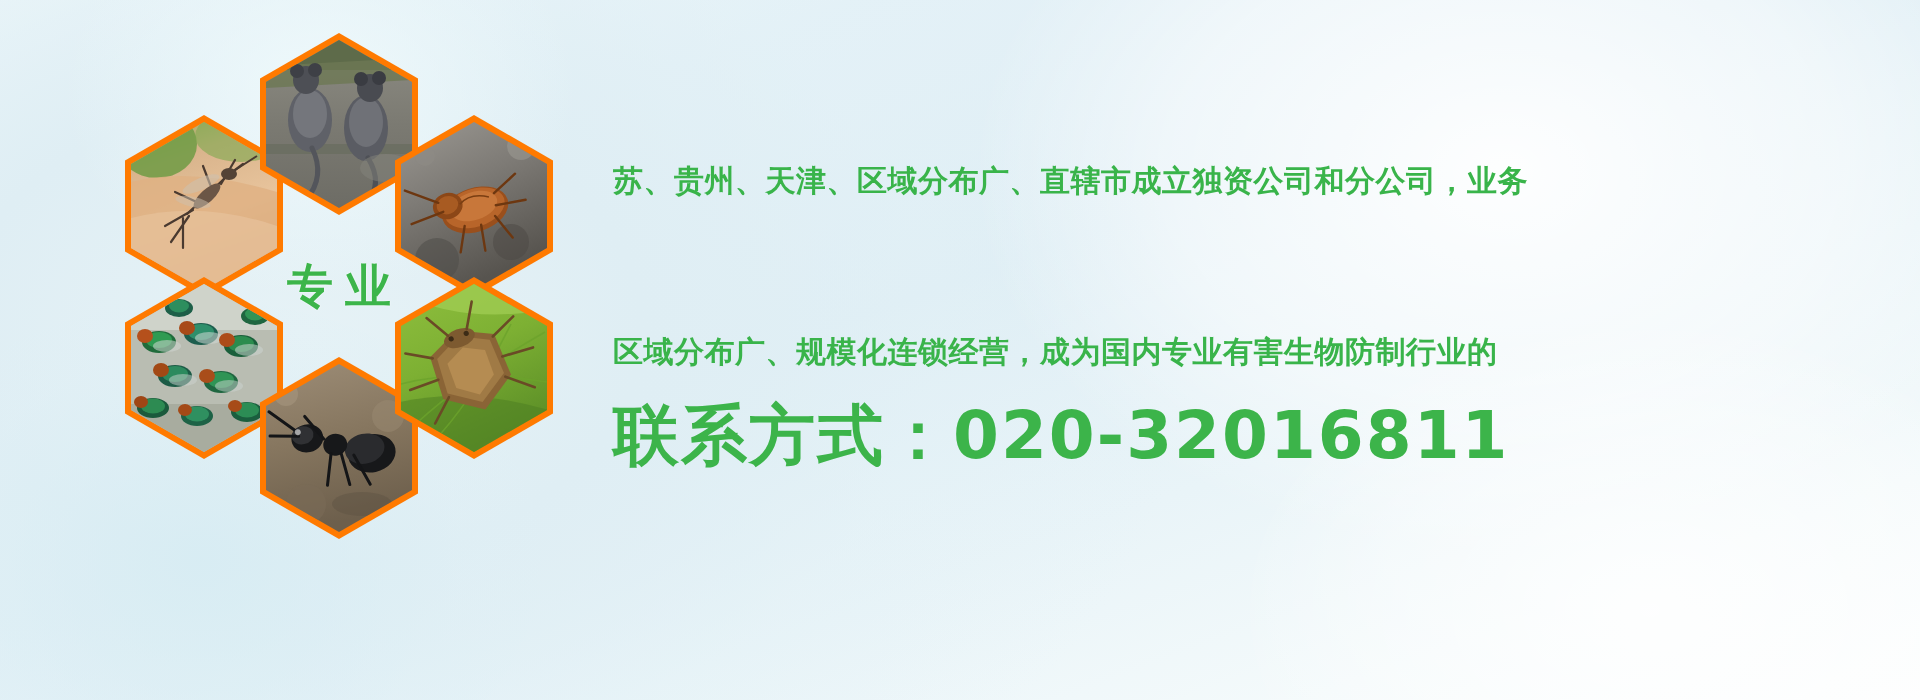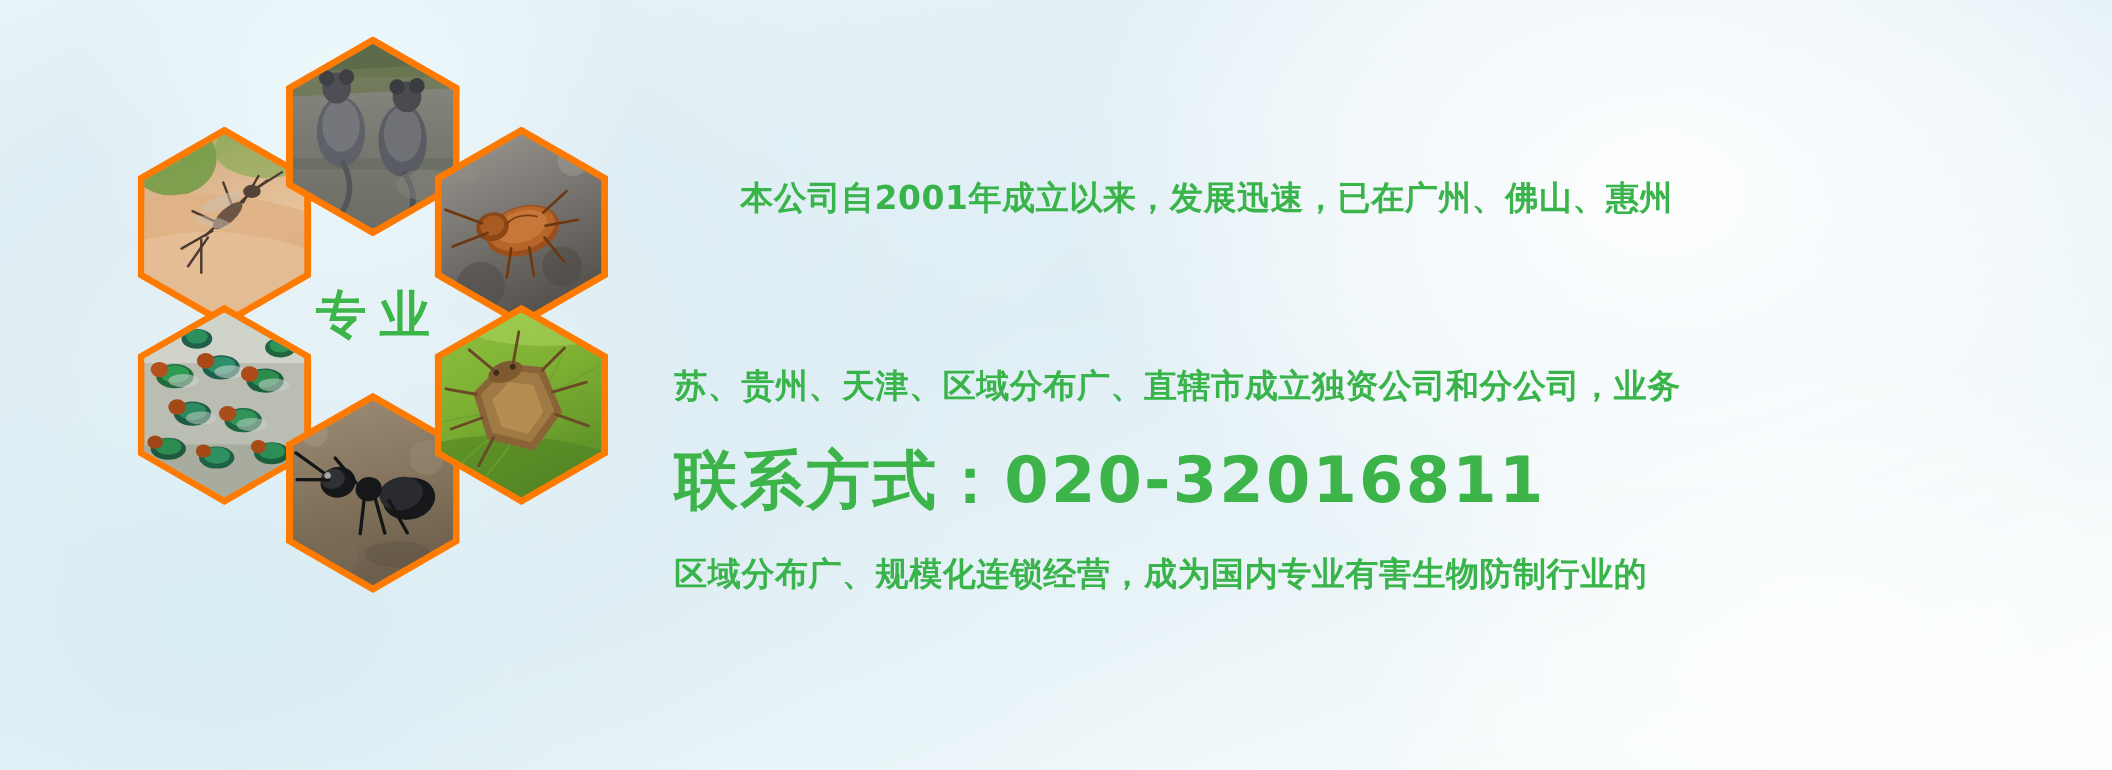--- a/index.html
+++ b/index.html
@@ -101,21 +101,21 @@
   #intro-paragraph .pline.first { text-indent: 60px; }
 
   #contact-block {
     position: absolute;
     left: 613px; top: 398px;
     width: 1300px;
   }
   .contact-line {
     color: #3cb44a;
     font-weight: bold;
-    font-size: 58px;
+    font-size: 66px;
     line-height: 76px;
     letter-spacing: 2px;
     white-space: pre;
   }
   .contact-line.phone2 { text-indent: 280px; }
 </style>
 </head>
 <body>
 
 <div id="banner">
@@ -382,21 +382,20 @@
 
     <div class="hex h-center">
       <div class="center-label">
         <div class="cl-line">专业</div>
       </div>
     </div>
   </div>
 
   <div id="copy">
     <div id="intro-paragraph">
-      <span class="pline first">本公司自2001年成立以来，发展迅速，已在广州、佛山、惠州</span>
       <span class="pline">苏、贵州、天津、区域分布广、直辖市成立独资公司和分公司，业务</span>
       <span class="pline">区域分布广、规模化连锁经营，成为国内专业有害生物防制行业的</span>
       
     </div>
   </div>
 
   <div id="contact-block">
     <div class="contact-line phone1">联系方式：020-32016811</div>
   </div>
 

